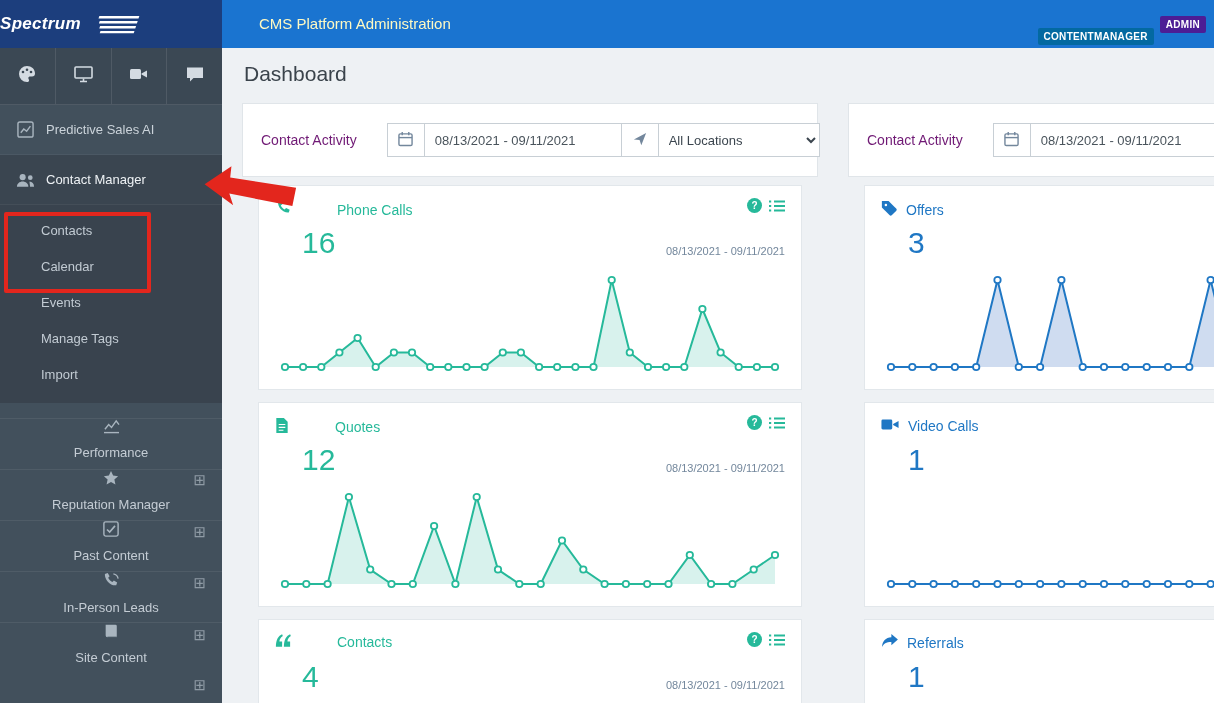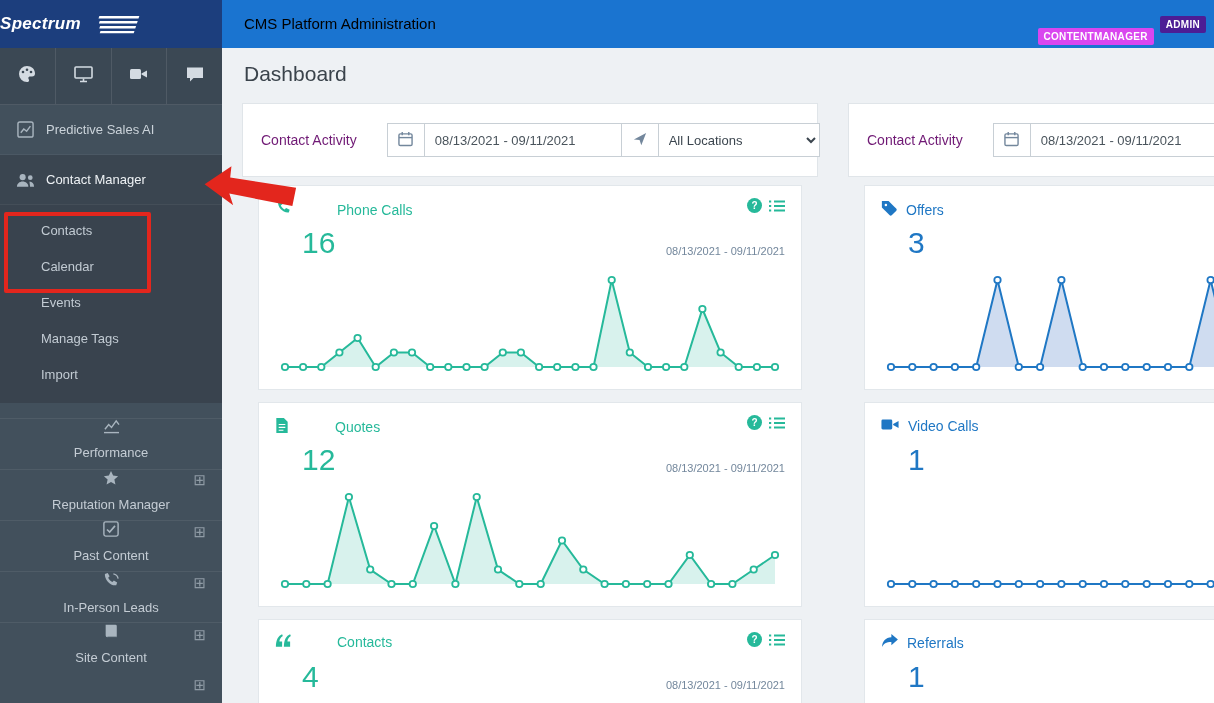--- a/index.html
+++ b/index.html
@@ -7,24 +7,24 @@
   body {
     position:relative; overflow:hidden; background:#eef1f4;
     font-family:"Liberation Sans","DejaVu Sans",sans-serif;
   }
 
   
   .topbar { position:absolute; left:0; top:0; right:0; height:48px; background:#1a74d0; z-index:10; }
   .logo { position:absolute; left:0; top:0; width:222px; height:48px; background:#1c3e7d;
           display:flex; align-items:center; gap:7px; cursor:pointer; }
   .logo-text { color:#fff; font-size:17px; font-weight:bold; font-style:italic; letter-spacing:.3px; }
-  .topbar-title { position:absolute; left:244px; top:0; line-height:48px; color:#000000; font-size:15px; }
+  .topbar-title { position:absolute; left:259px; top:0; line-height:48px; color:#fef9c3; font-size:15px; }
   .topbar-badges { position:absolute; right:8px; top:0; height:48px; display:flex; align-items:center; gap:6px; }
   .badge { font-size:10px; font-weight:bold; color:#fff; padding:3px 6px; border-radius:2px; letter-spacing:.3px; }
-  .badge-yellow { background:#d946ef;margin-top:24px; }
+  .badge-yellow { background:#0369a1;margin-top:24px; }
   .badge-red { background:#4c1d95; }
 
   
   .sidebar { position:absolute; left:0; top:48px; width:222px; bottom:0; background:#42505c; z-index:5; }
   .icon-row { display:flex; height:57px; }
   .icon-cell { flex:1; display:flex; align-items:center; justify-content:center; color:#d4dbe2;
                border-right:1px solid rgba(255,255,255,.10); border-bottom:1px solid rgba(255,255,255,.10);
                background:#3b4854; cursor:pointer; }
   .icon-cell:last-child { border-right:none; }
   .nav-item { height:50px; display:flex; align-items:center; gap:11px; padding:0 16px;

